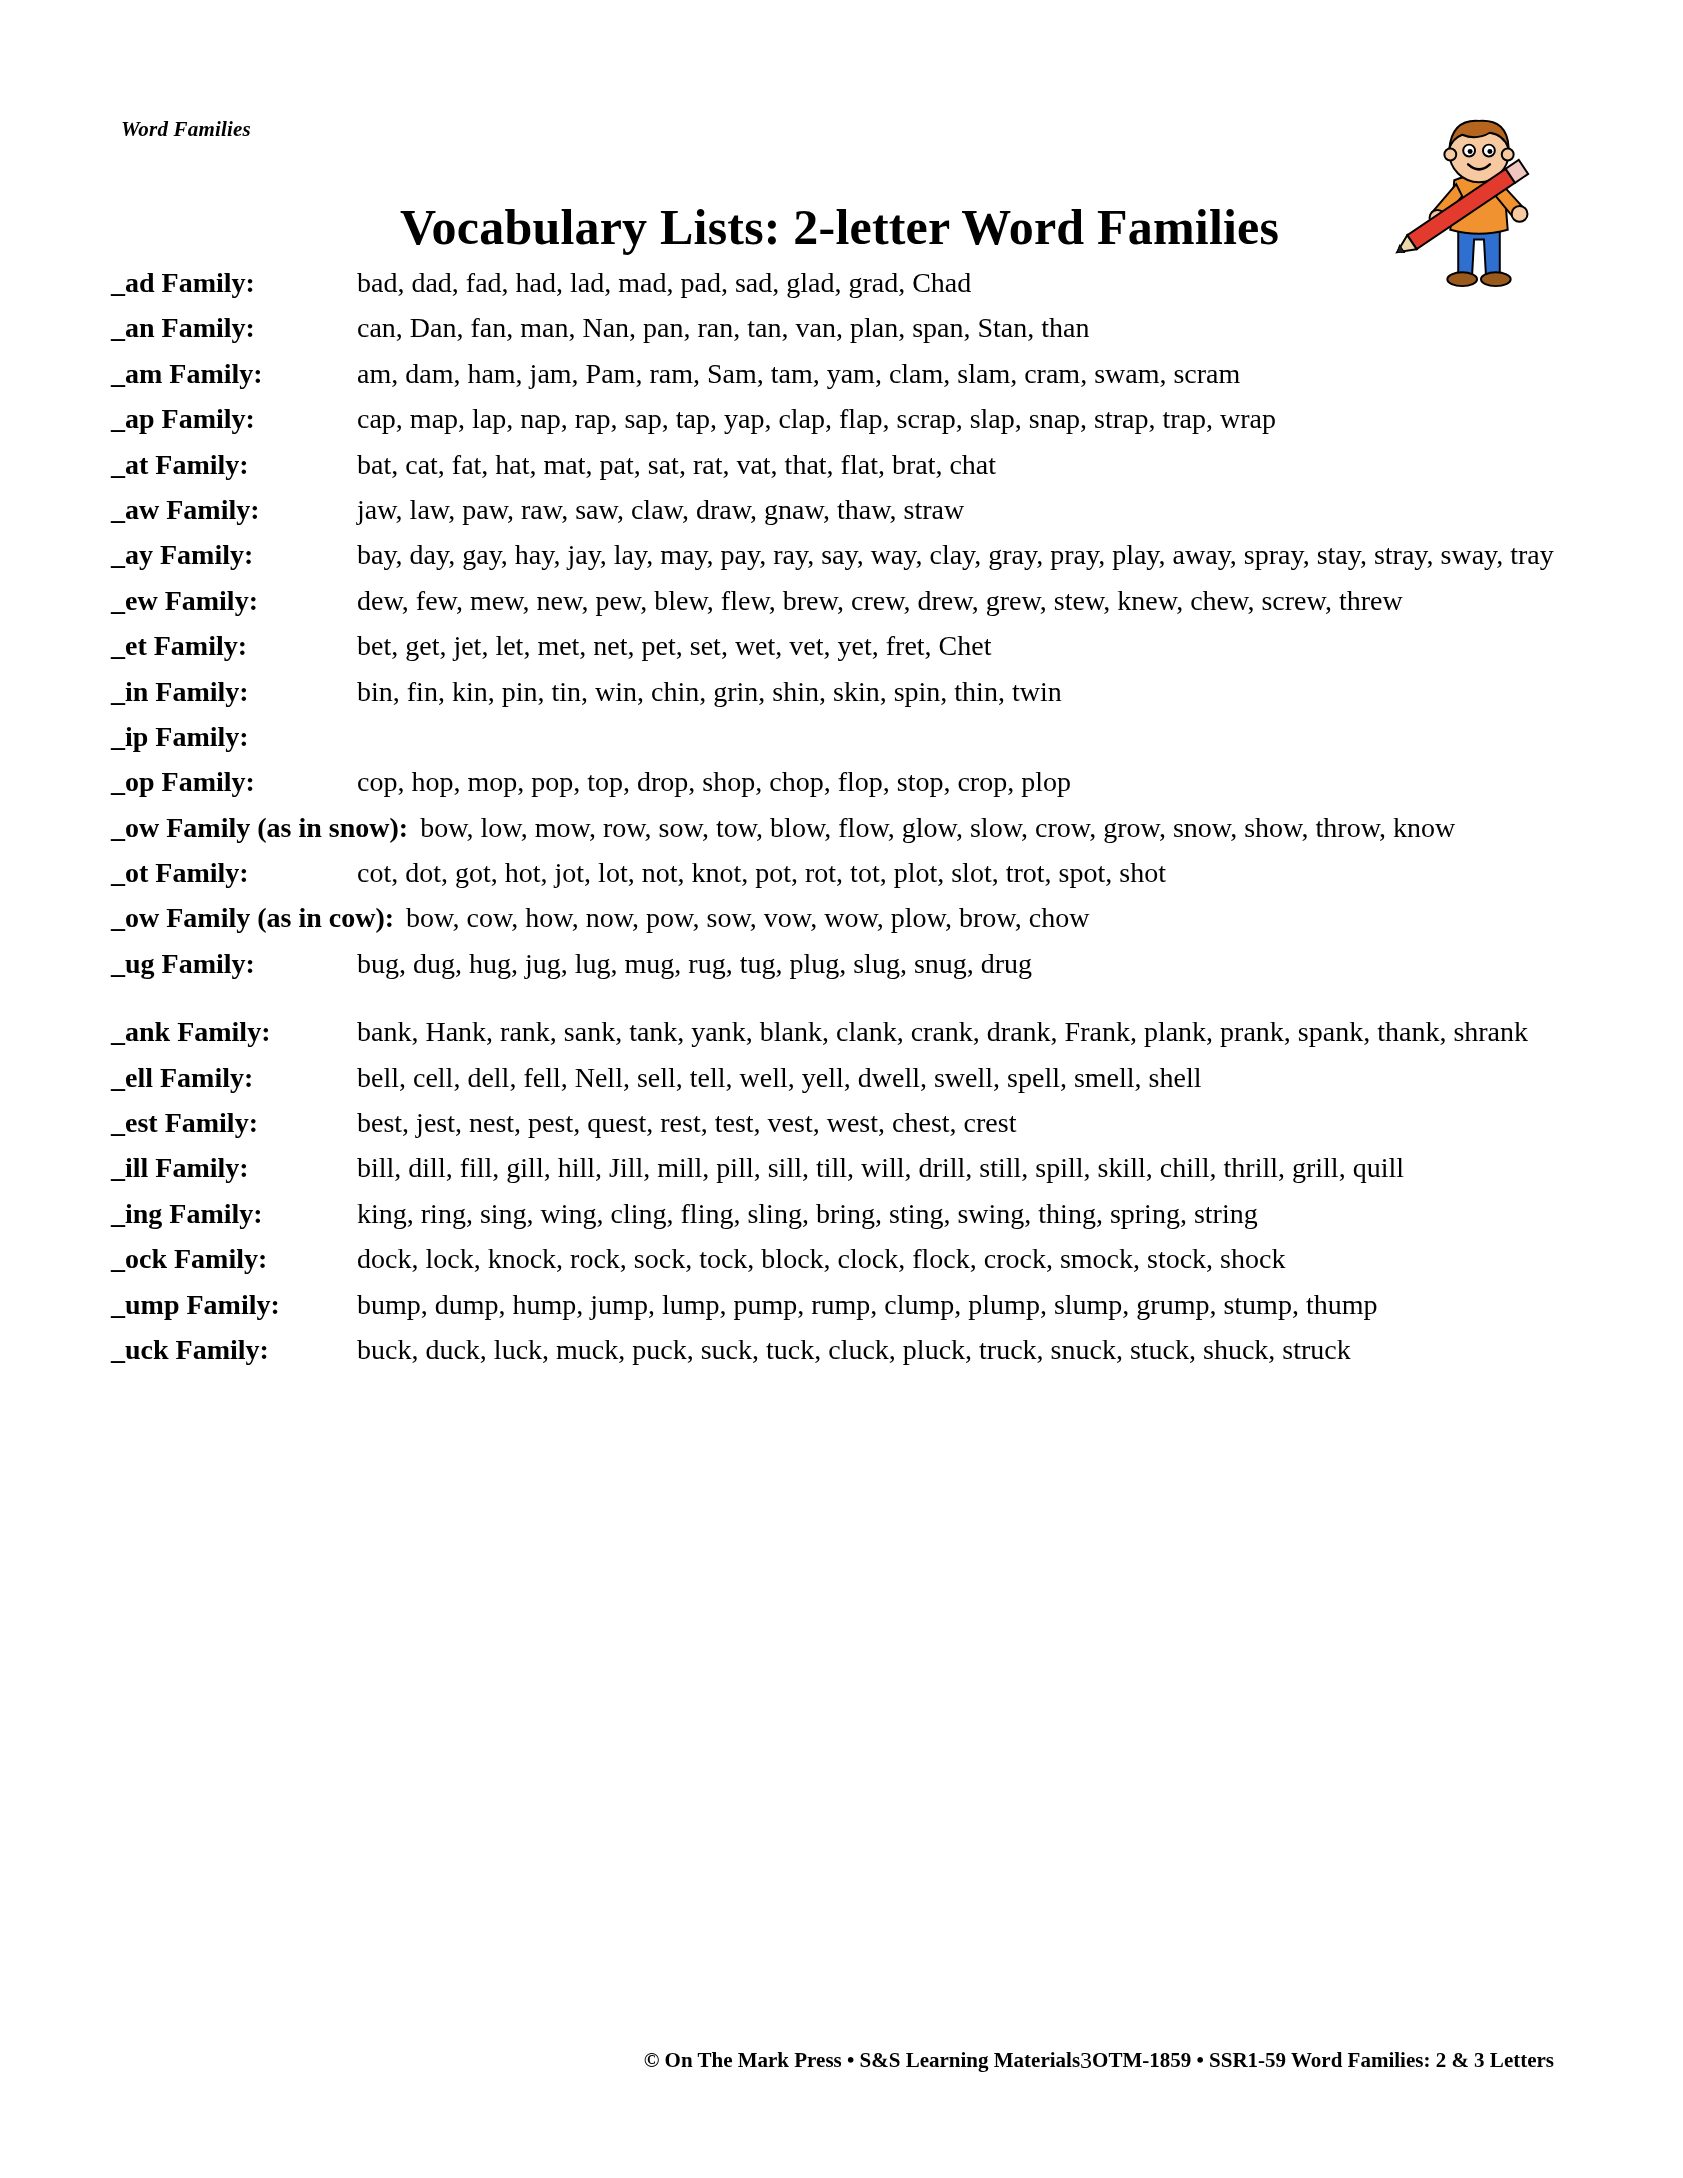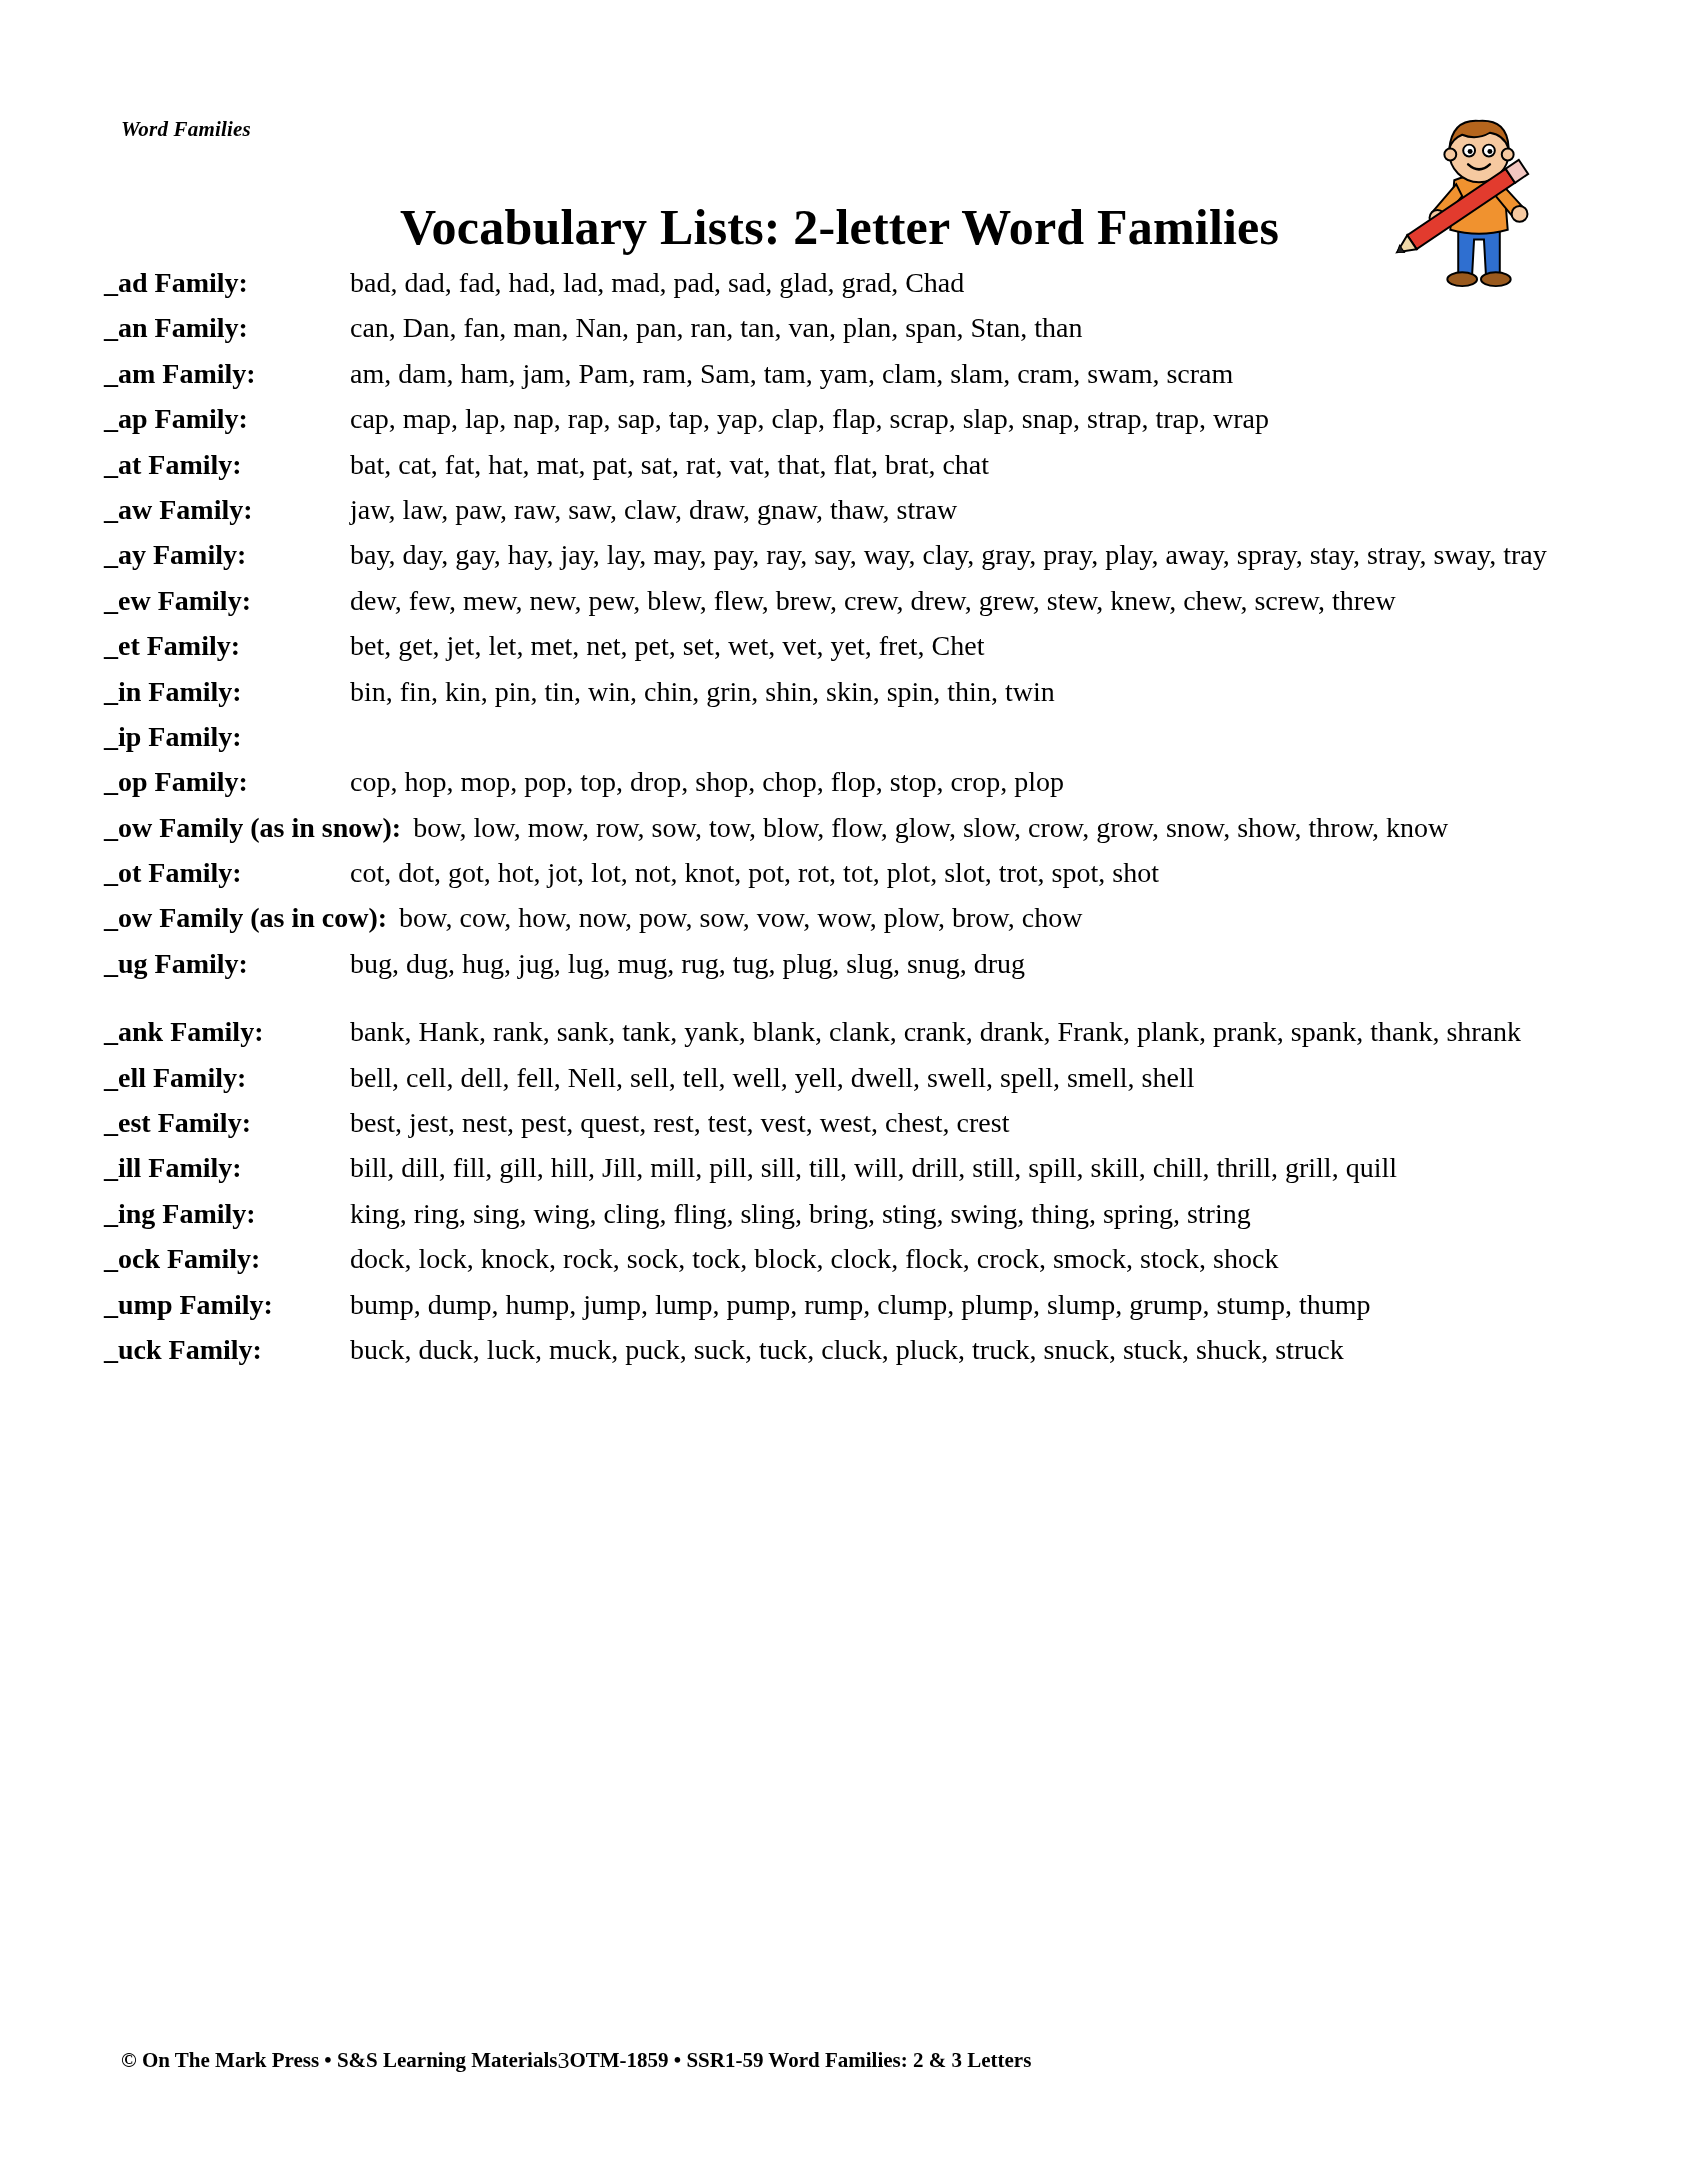--- a/index.html
+++ b/index.html
@@ -45,21 +45,21 @@
   }
   .mascot {
     position: absolute;
     right: 104px;
     top: 109px;
     width: 198px;
     height: 188px;
   }
   .list {
     position: absolute;
-    left: 104px;
+    left: 111px;
     top: 265px;
     width: 1445px;
   }
   .row {
     display: flex;
     align-items: flex-start;
     margin-bottom: 9px;
   }
   .row.gap-before {
     margin-top: 32px;
@@ -82,27 +82,27 @@
     font-size: 28px;
     line-height: 1.30;
     flex: 1 1 auto;
   }
   .row.wide-row .words {
     flex: 1 1 auto;
   }
   .footer {
     position: absolute;
     left: 121px;
-    right: 121px;
+    right: 129px;
     top: 2047px;
     font-size: 21px;
     font-weight: bold;
     display: flex;
     align-items: center;
-    justify-content: flex-start;
+    justify-content: flex-end;
   }
   .footer .left { white-space: nowrap; }
   .footer .center { white-space: nowrap; font-weight: normal; font-size: 24px; }
   .footer .right { white-space: nowrap; }
 </style>
 </head>
 <body>
 
 <div class="page">
 

